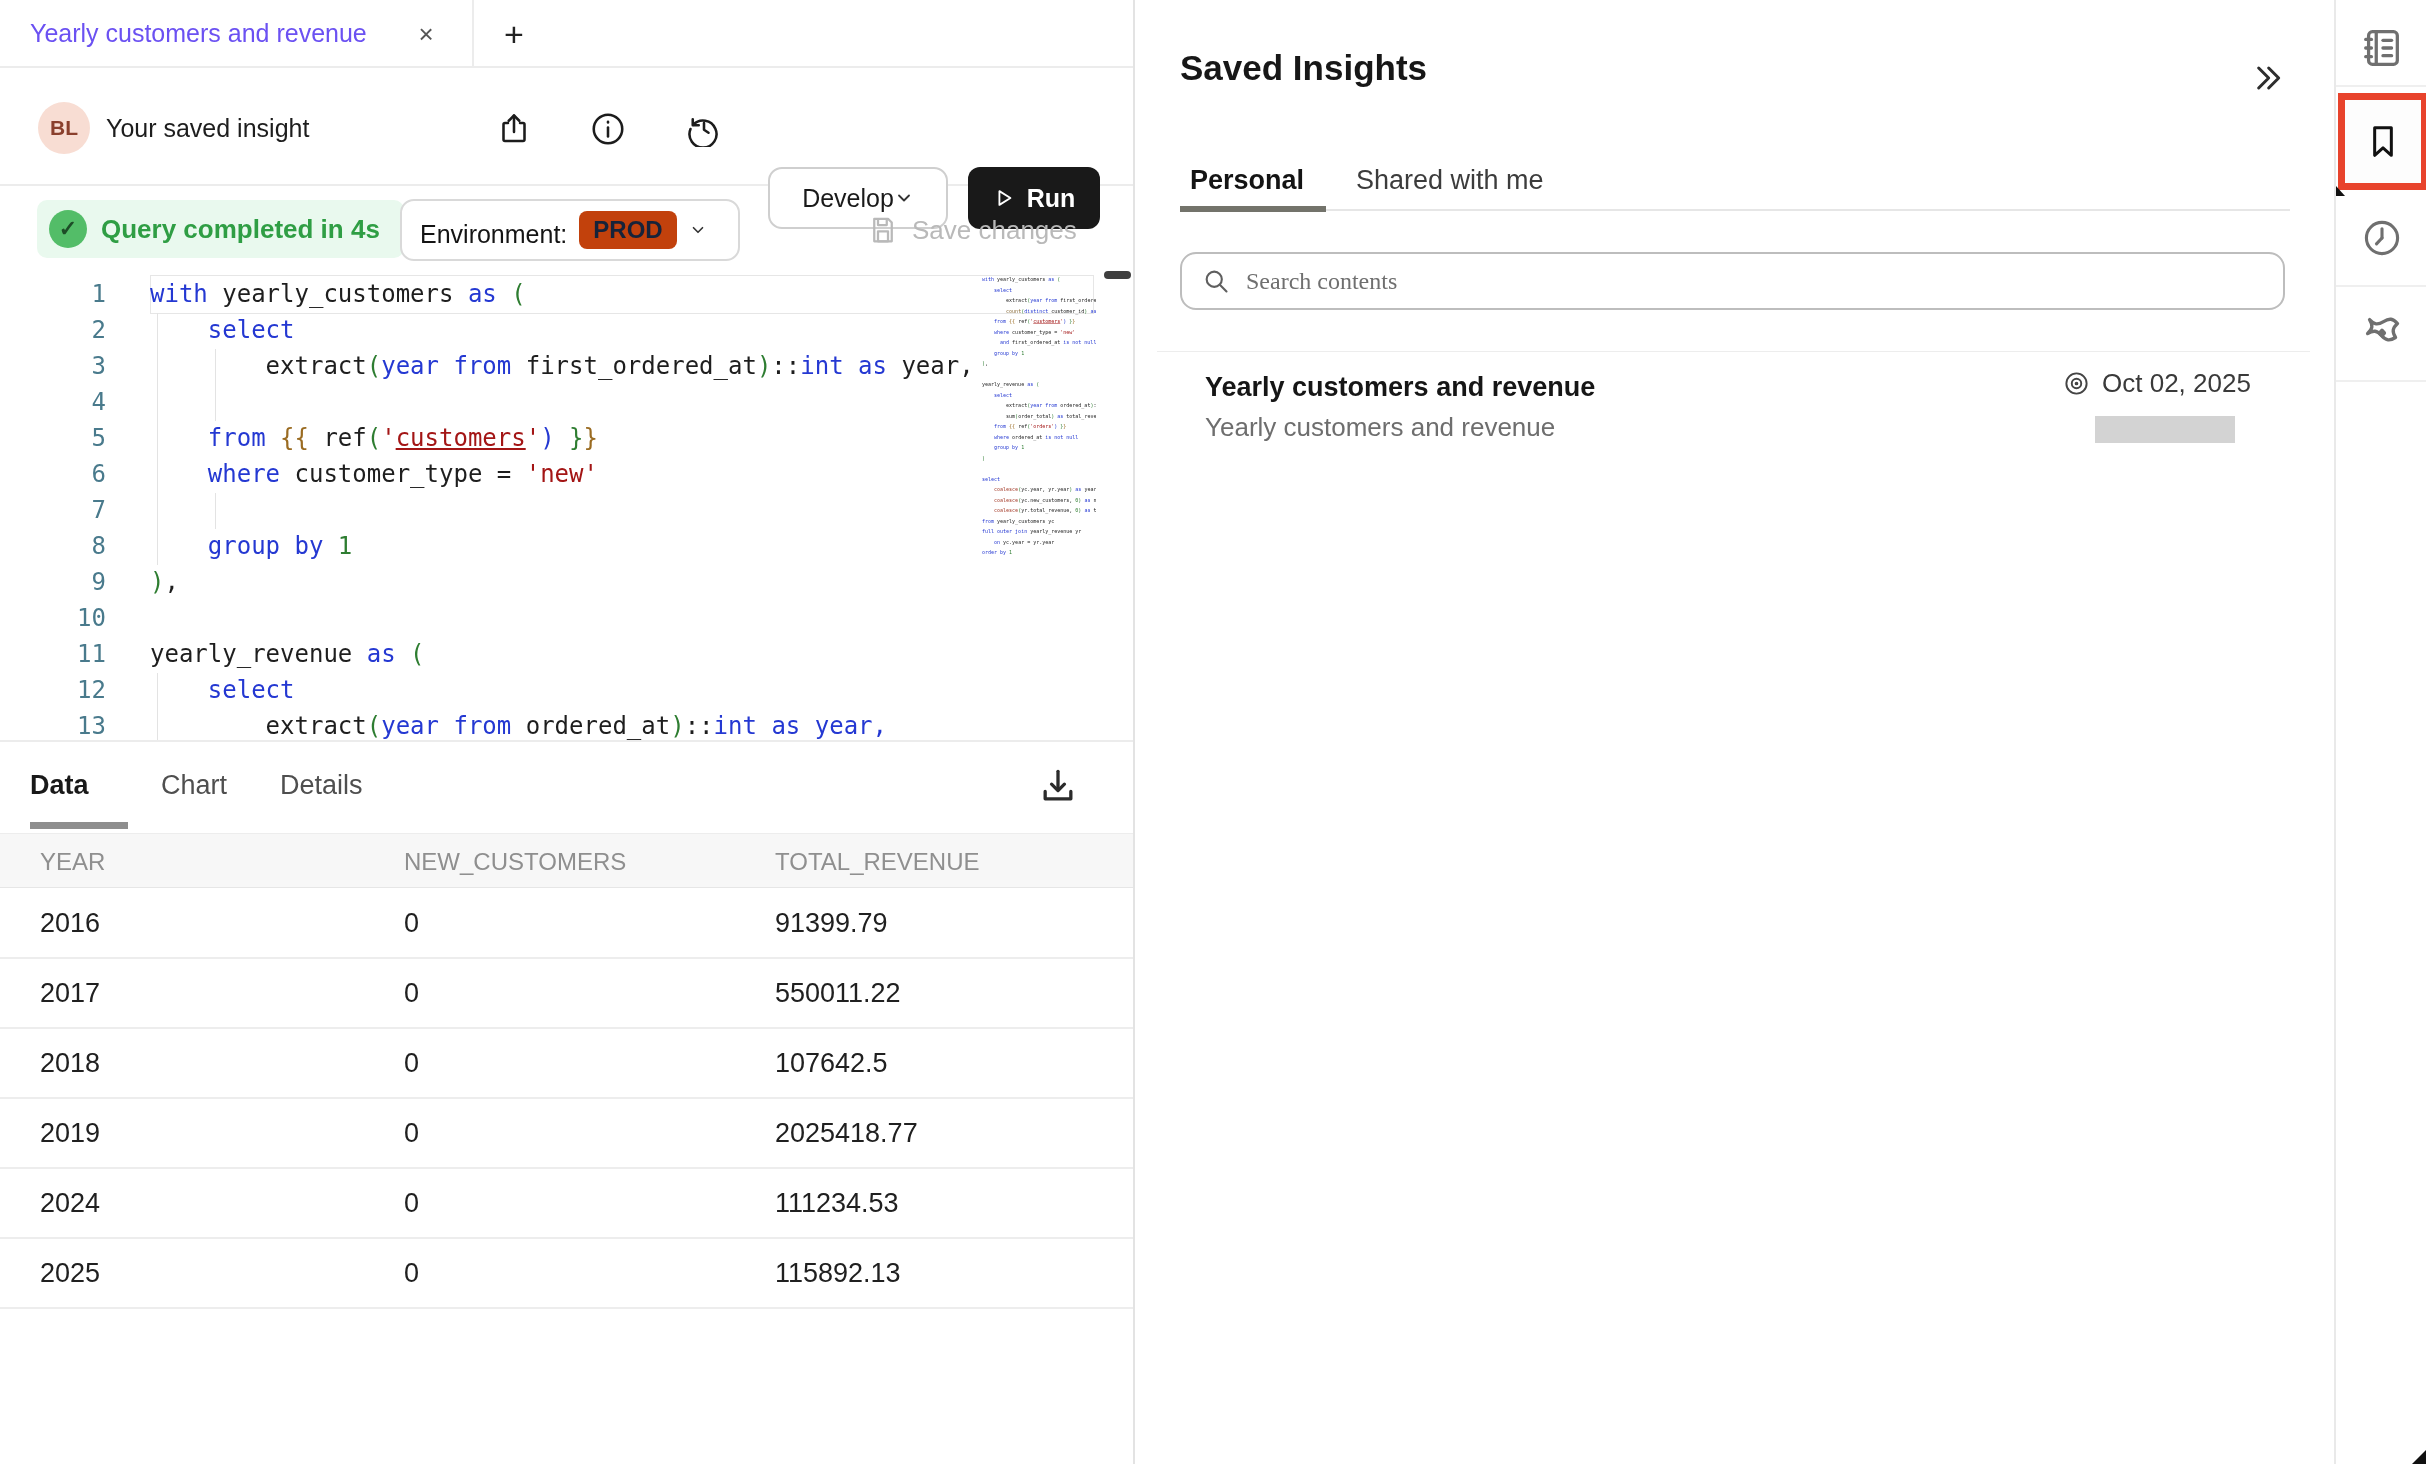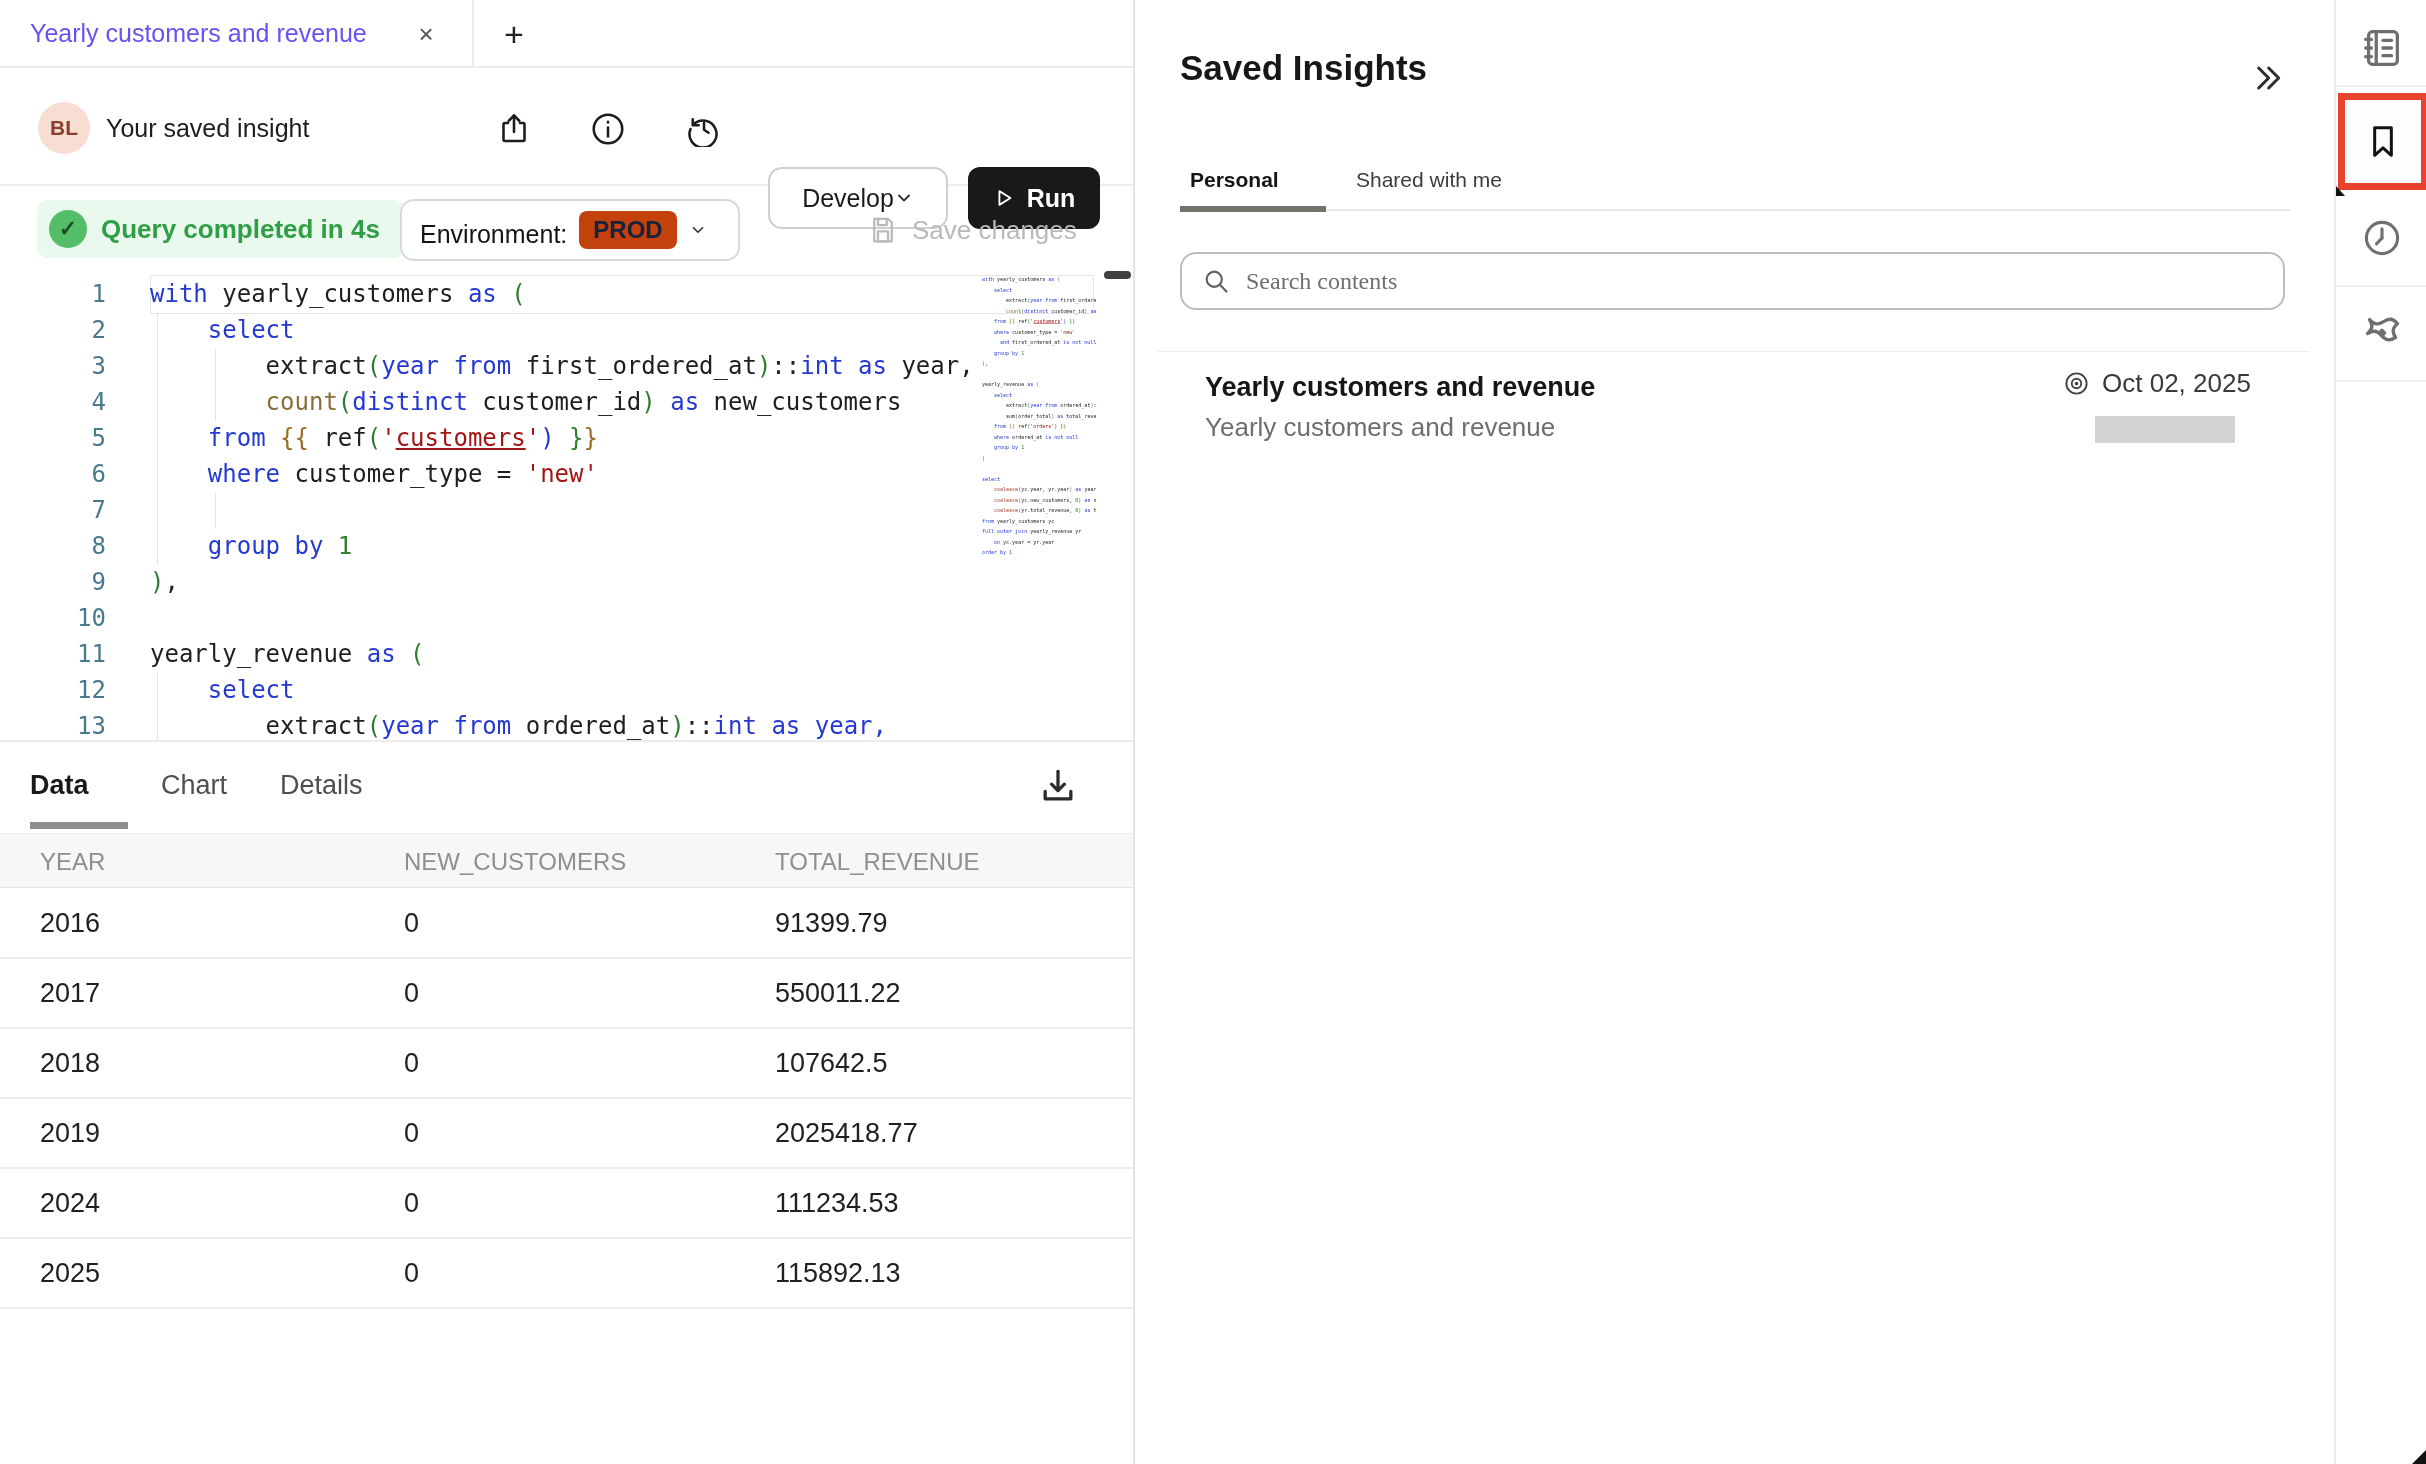--- a/index.html
+++ b/index.html
@@ -67,21 +67,21 @@
   #table-body { left:0; top:889px; width:1133px; }
   .trow { position:relative; width:1133px; height:70px; border-bottom:2px solid #ededed; }
   .td { position:absolute; top:0; height:87px; line-height:68px; font-size:27px; color:#202020; }
   .col1 { left:40px; } .col2 { left:404px; } .col3 { left:775px; }
 
   
   #panel-divider { left:1133px; top:0; width:2px; height:1464px; background:#e3e3e3; }
   #right-panel { left:1135px; top:0; width:1198px; height:1464px; background:#fff; }
   #panel-title { left:45px; top:48px; font-size:35px; font-weight:600; color:#171717; }
   #collapse-btn { left:1112px; top:58px; width:40px; height:40px; cursor:pointer; }
-  .ptab { top:158px; height:44px; line-height:44px; font-size:21px; cursor:pointer; color:#3c3c3c; }
+  .ptab { top:158px; height:44px; line-height:44px; font-size:27px; cursor:pointer; color:#3c3c3c; }
   .ptab.active { font-weight:bold; color:#141414; }
   #ptab-line { left:45px; top:209px; width:1110px; height:2px; background:#e6e6e6; }
   #ptab-indicator { left:45px; top:206px; width:146px; height:6px; background:#73736b; }
   #search-box { left:45px; top:252px; width:1105px; height:58px; border:2px solid #bdbdbd; border-radius:16px; background:#fff; display:flex; align-items:center; padding:0 20px; gap:16px; }
   #search-box input { border:none; outline:none; font-size:24px; color:#333; width:900px; font-family:Liberation Serif, serif; }
   #search-box input::placeholder { color:#6f6f6f; opacity:1; }
   #list-divider { left:22px; top:351px; width:1153px; height:1px; background:#ededed; }
   .insight-item { left:0; top:352px; width:1198px; height:118px; cursor:pointer; }
   .ii-title { left:70px; top:20px; font-size:27px; font-weight:600; color:#161616; }
   .ii-sub { left:70px; top:60px; font-size:26px; color:#6e6e6e; }
@@ -181,21 +181,20 @@
           <div class="code-line">
             <span class="ln">2</span>
             <span class="lc"><span class="tk-id">    </span><span class="tk-kw">select</span></span>
           </div>
           <div class="code-line">
             <span class="ln">3</span>
             <span class="lc"><span class="tk-id">        extract</span><span class="tk-pg">(</span><span class="tk-kw">year</span><span class="tk-id"> </span><span class="tk-kw">from</span><span class="tk-id"> first_ordered_at</span><span class="tk-pg">)</span><span class="tk-id">::</span><span class="tk-kw">int</span><span class="tk-id"> </span><span class="tk-kw">as</span><span class="tk-id"> year,</span></span>
           </div>
           <div class="code-line">
             <span class="ln">4</span>
-            <span class="lc"><span class="tk-id">        </span><span class="tk-fn">count</span><span class="tk-pg">(</span><span class="tk-kw">distinct</span><span class="tk-id"> customer_id</span><span class="tk-pg">)</span><span class="tk-id"> </span><span class="tk-kw">as</span><span class="tk-id"> new_customers</span></span>
           </div>
           <div class="code-line">
             <span class="ln">5</span>
             <span class="lc"><span class="tk-id">    </span><span class="tk-kw">from</span><span class="tk-id"> </span><span class="tk-bg">{{</span><span class="tk-id"> ref</span><span class="tk-pg">(</span><span class="tk-str">'</span><span class="tk-strl">customers</span><span class="tk-str">'</span><span class="tk-pb">)</span><span class="tk-id"> </span><span class="tk-pg">}</span><span class="tk-bg">}</span></span>
           </div>
           <div class="code-line">
             <span class="ln">6</span>
             <span class="lc"><span class="tk-id">    </span><span class="tk-kw">where</span><span class="tk-id"> customer_type = </span><span class="tk-str">'new'</span></span>
           </div>
           <div class="code-line">

